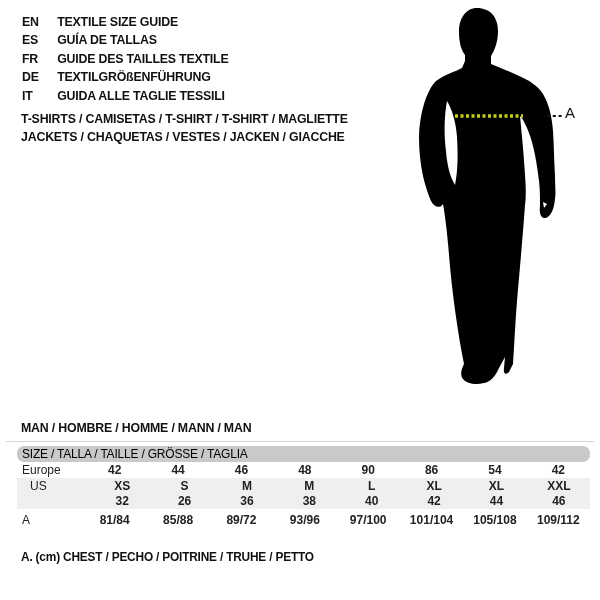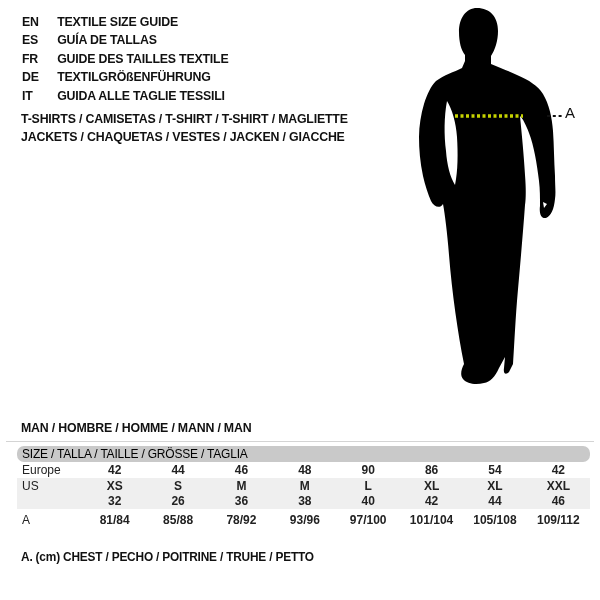--- a/index.html
+++ b/index.html
@@ -27,21 +27,21 @@
   
   .table-topline { position:absolute; left:6px; top:441px; width:588px; height:1px; background:#d4d4d4; }
   .size-table { position:absolute; left:17px; top:446px; width:573px; font-size:12px; color:#222; }
   .t-header { height:16px; line-height:16px; padding-left:5px; background:#c9c9c9;
     font-size:12px; color:#000000; letter-spacing:-0.2px; white-space:nowrap;border-radius:7px; }
   .t-row { display:flex; align-items:center; }
   .t-row .t-label { width:66px; padding-left:5px; text-align:left; }
   .t-row .t-cell { flex:1; text-align:center;font-weight:bold; }
   .row-europe { height:16px;justify-content:flex-end; }
   .stripe { background:#efefef; }
-  .row-us, .row-usnum { height:15.5px; }
+  .row-us, .row-usnum { height:15.5px;margin-left:8px; }
   .row-a { height:18px; align-items:flex-start; padding-top:4px; }
   
   .footnote { position:absolute; left:21px; top:550px; font-size:12.5px; font-weight:bold;
     letter-spacing:-0.2px; transform:scaleX(0.95); transform-origin:0 0; white-space:nowrap; }
 </style>
 </head>
 <body>
 
 <div class="page">
 
@@ -165,21 +165,21 @@
         <span class="t-cell">42</span>
         <span class="t-cell">44</span>
         <span class="t-cell">46</span>
       </div>
     </div>
 
     <div class="t-row row-a">
       <span class="t-label">A</span>
       <span class="t-cell">81/84</span>
       <span class="t-cell">85/88</span>
-      <span class="t-cell">78/92</span>
+      <span class="t-cell">89/72</span>
       <span class="t-cell">93/96</span>
       <span class="t-cell">97/100</span>
       <span class="t-cell">101/104</span>
       <span class="t-cell">105/108</span>
       <span class="t-cell">109/112</span>
     </div>
   </div>
 
   <div class="footnote">A. (cm) CHEST / PECHO / POITRINE / TRUHE / PETTO</div>
 

